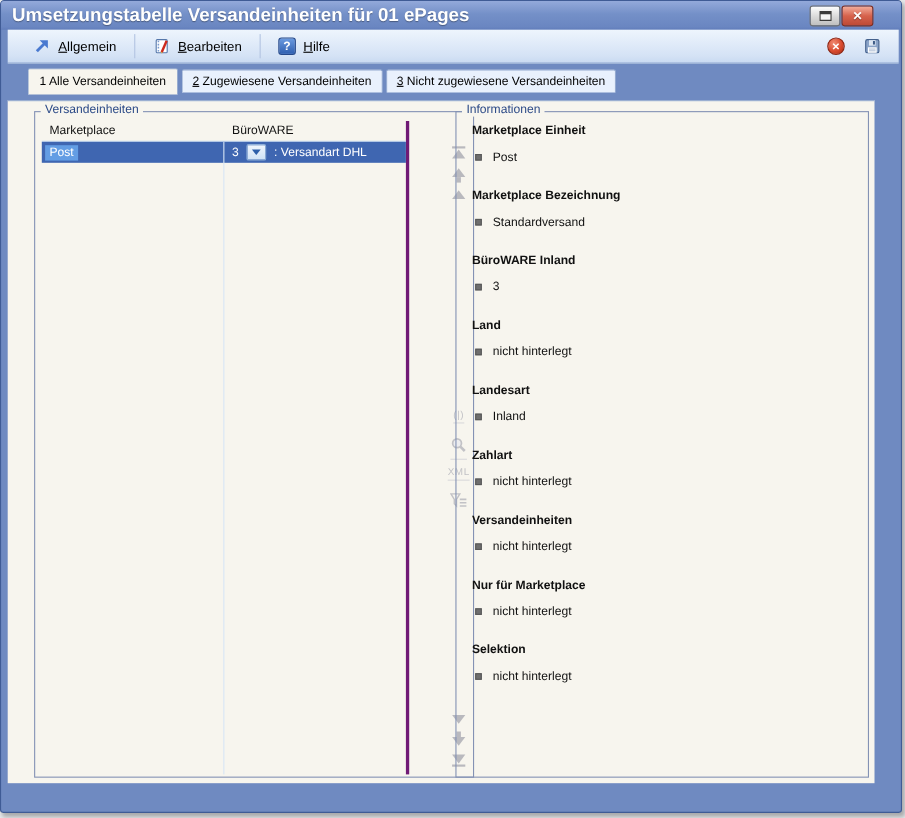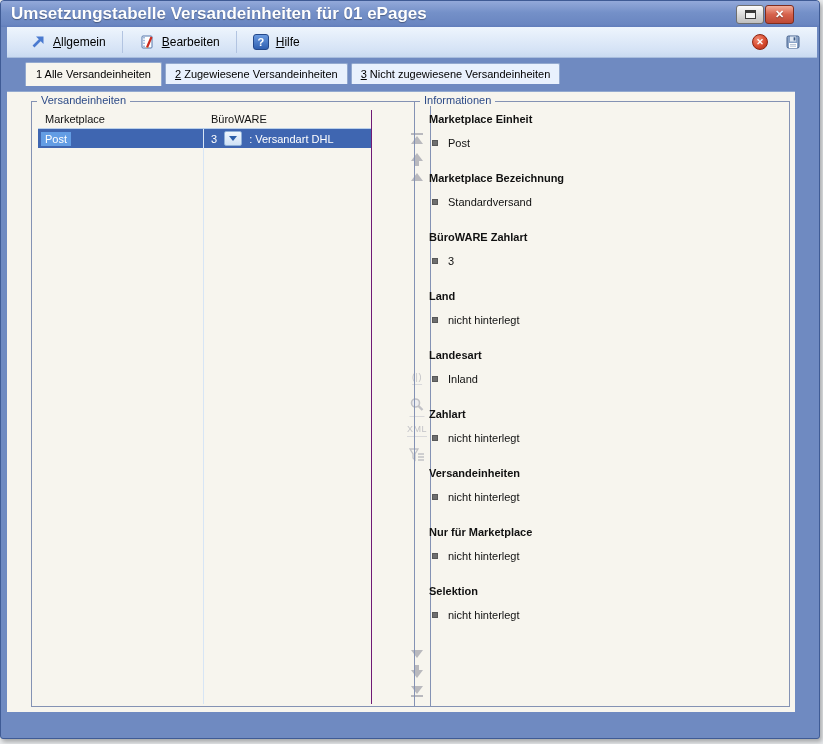--- a/index.html
+++ b/index.html
@@ -100,21 +100,21 @@
   .gb-left  { left: 24px; top: 9px; width: 400px; bottom: 5px; }
   .gb-right { left: 407px; top: 9px; right: 5px; bottom: 5px; }
   .gb-legend {
     position: absolute; top: -8px; left: 5px;
     background: #f7f5ee; padding: 0 4px;
     color: #2c4a87; font-size: 11px; white-space: nowrap;
   }
   
   .table-wrap {
     position: absolute; left: 6px; top: 8px; width: 334px; bottom: 2px;
-    border-right: 1px solid #701a75;
+    border-right: 3px solid #701a75;
   }
   .th-row { height: 19px; display: flex; align-items: center; border-bottom: 1px solid #bad0ea; }
   .th1 { width: 165px; padding-left: 7px; }
   .th2 { padding-left: 8px; }
   .col-line { position: absolute; left: 165px; top: 19px; bottom: 0; width: 1px; background: #d7e5f5; }
   .sel-row { height: 19px; display: flex; align-items: center; background: #3f66b1; color: #fff; }
   .cell1 { width: 165px; padding-left: 3px; }
   .cell1 .hl { background: #639de4; padding: 1px 4px; }
   .cell2 { display: flex; align-items: center; gap: 7px; padding-left: 8px; }
   .dd-btn {
@@ -298,21 +298,21 @@
 
   <div class="info-item">
     <div class="info-label">Marketplace Bezeichnung</div>
     <div class="info-value-row">
       <span class="bullet"></span>
       <span class="info-value">Standardversand</span>
     </div>
   </div>
 
   <div class="info-item">
-    <div class="info-label">BüroWARE Zahlart</div>
+    <div class="info-label">BüroWARE Inland</div>
     <div class="info-value-row">
       <span class="bullet"></span>
       <span class="info-value">3</span>
     </div>
   </div>
 
   <div class="info-item">
     <div class="info-label">Land</div>
     <div class="info-value-row">
       <span class="bullet"></span>

